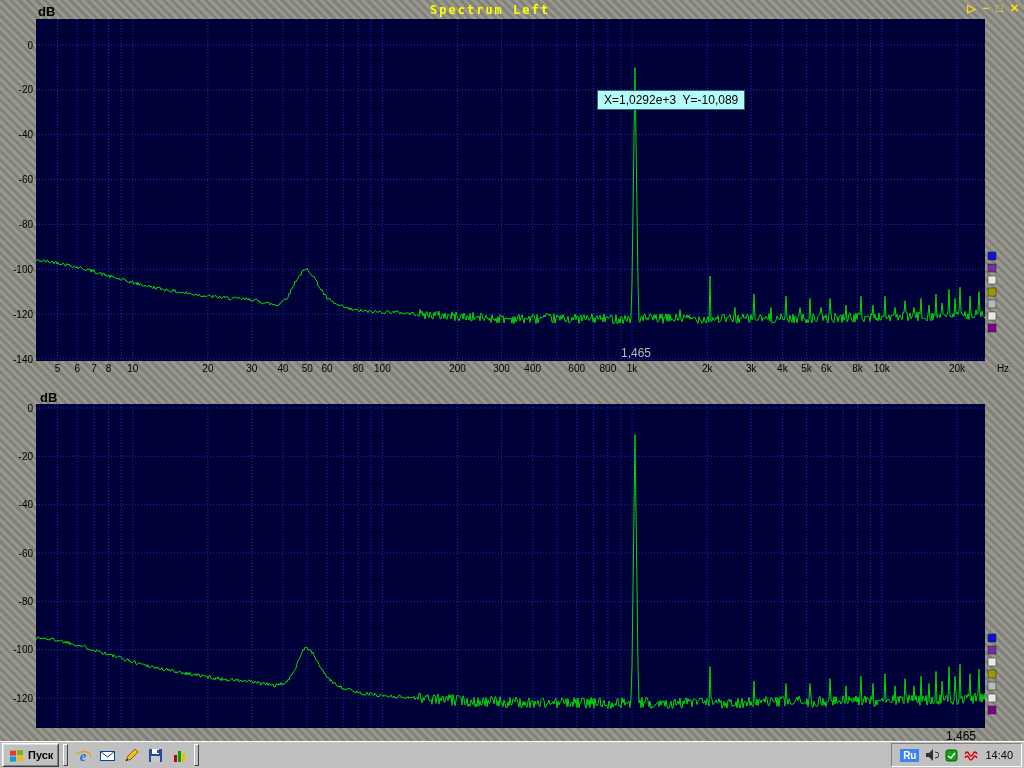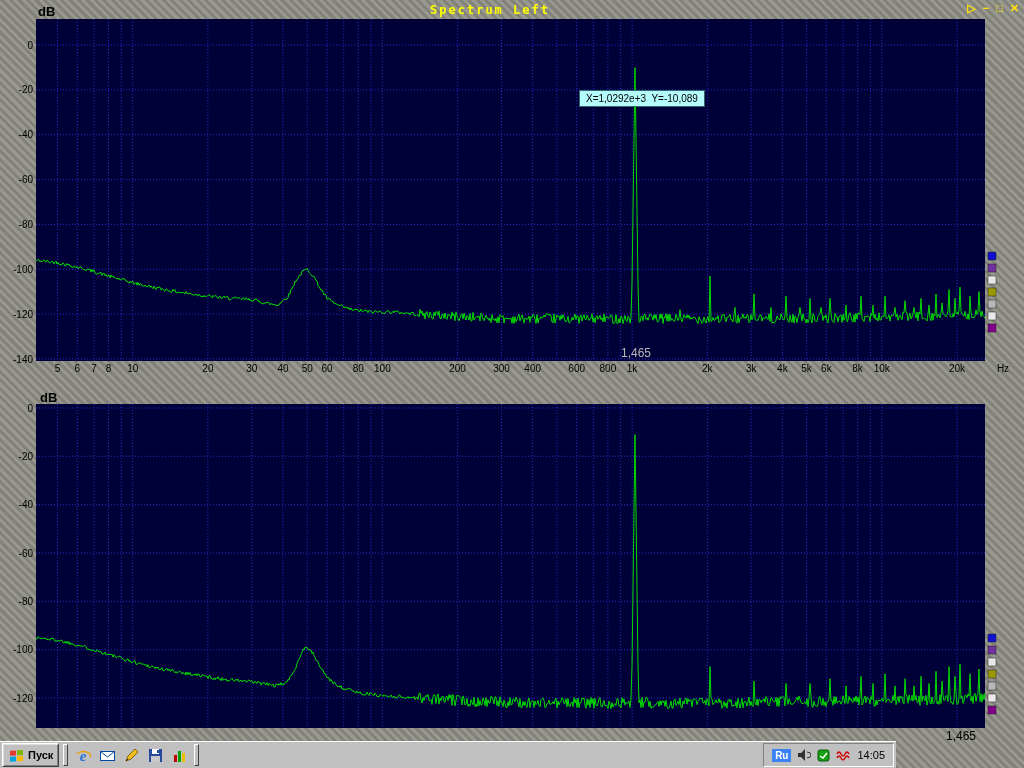--- a/index.html
+++ b/index.html
@@ -18,31 +18,31 @@
   #title-right{top:391px;}
   .win-controls{
     position:absolute;top:2px;right:5px;display:flex;gap:7px;
     color:#ffe400;font-size:11px;line-height:12px;font-weight:bold;
   }
   .win-controls span{cursor:default;}
   .unit-label{position:absolute;font-size:13px;font-weight:bold;color:#000;}
   #db-left{left:38px;top:4px;}
   #db-right{left:40px;top:390px;}
   .tooltip{
-    position:absolute;left:579px;top:90px;
+    position:absolute;left:597px;top:90px;
     background:#b6fbfb;border:1px solid #2e6a6a;
-    color:#000;font-size:10px;padding:2px 6px;white-space:pre;
+    color:#000;font-size:12px;padding:2px 6px;white-space:pre;
   }
   .readout{position:absolute;font-size:12px;}
   #readout-left{left:621px;top:346px;color:#b8b8b8;}
   #readout-right{left:946px;top:729px;color:#000;}
 
   
   .taskbar{
-    position:absolute;left:0;bottom:0;width:896px;height:27px;
+    position:absolute;left:0;bottom:0;width:1024px;height:27px;
     background:#c0c0c0;border-top:1px solid #ffffff;
     box-sizing:border-box;display:flex;align-items:center;padding:0 2px;
   }
   .start-btn{
     height:22px;display:flex;align-items:center;gap:4px;padding:0 5px;
     background:#c0c0c0;border:1px solid;border-color:#ffffff #404040 #404040 #ffffff;
     box-shadow:inset 1px 1px 0 #dfdfdf, inset -1px -1px 0 #808080;
     font-weight:bold;font-size:11px;color:#000;cursor:pointer;
   }
   .handle{
@@ -290,16 +290,16 @@
         <path d="M10 3 A4 3 0 0 1 10 9" stroke="#303030" fill="none"></path>
       </svg>
       <svg width="13" height="13">
         <rect x="1" y="1" width="11" height="11" rx="2" fill="#18a018" stroke="#055a05"></rect>
         <path d="M3 7 L6 9 L10 4" stroke="#ffffff" stroke-width="1.5" fill="none"></path>
       </svg>
       <svg width="15" height="11">
         <path d="M1 4 Q3 0 5 4 T9 4 T13 4" stroke="#d00000" stroke-width="1.5" fill="none"></path>
         <path d="M1 8 Q3 4 5 8 T9 8 T13 8" stroke="#d00000" stroke-width="1.5" fill="none"></path>
       </svg>
-      <span class="clock">14:05</span>
+      <span class="clock">14:40</span>
     </div>
   </div>
 </div>
 
 </body></html>

